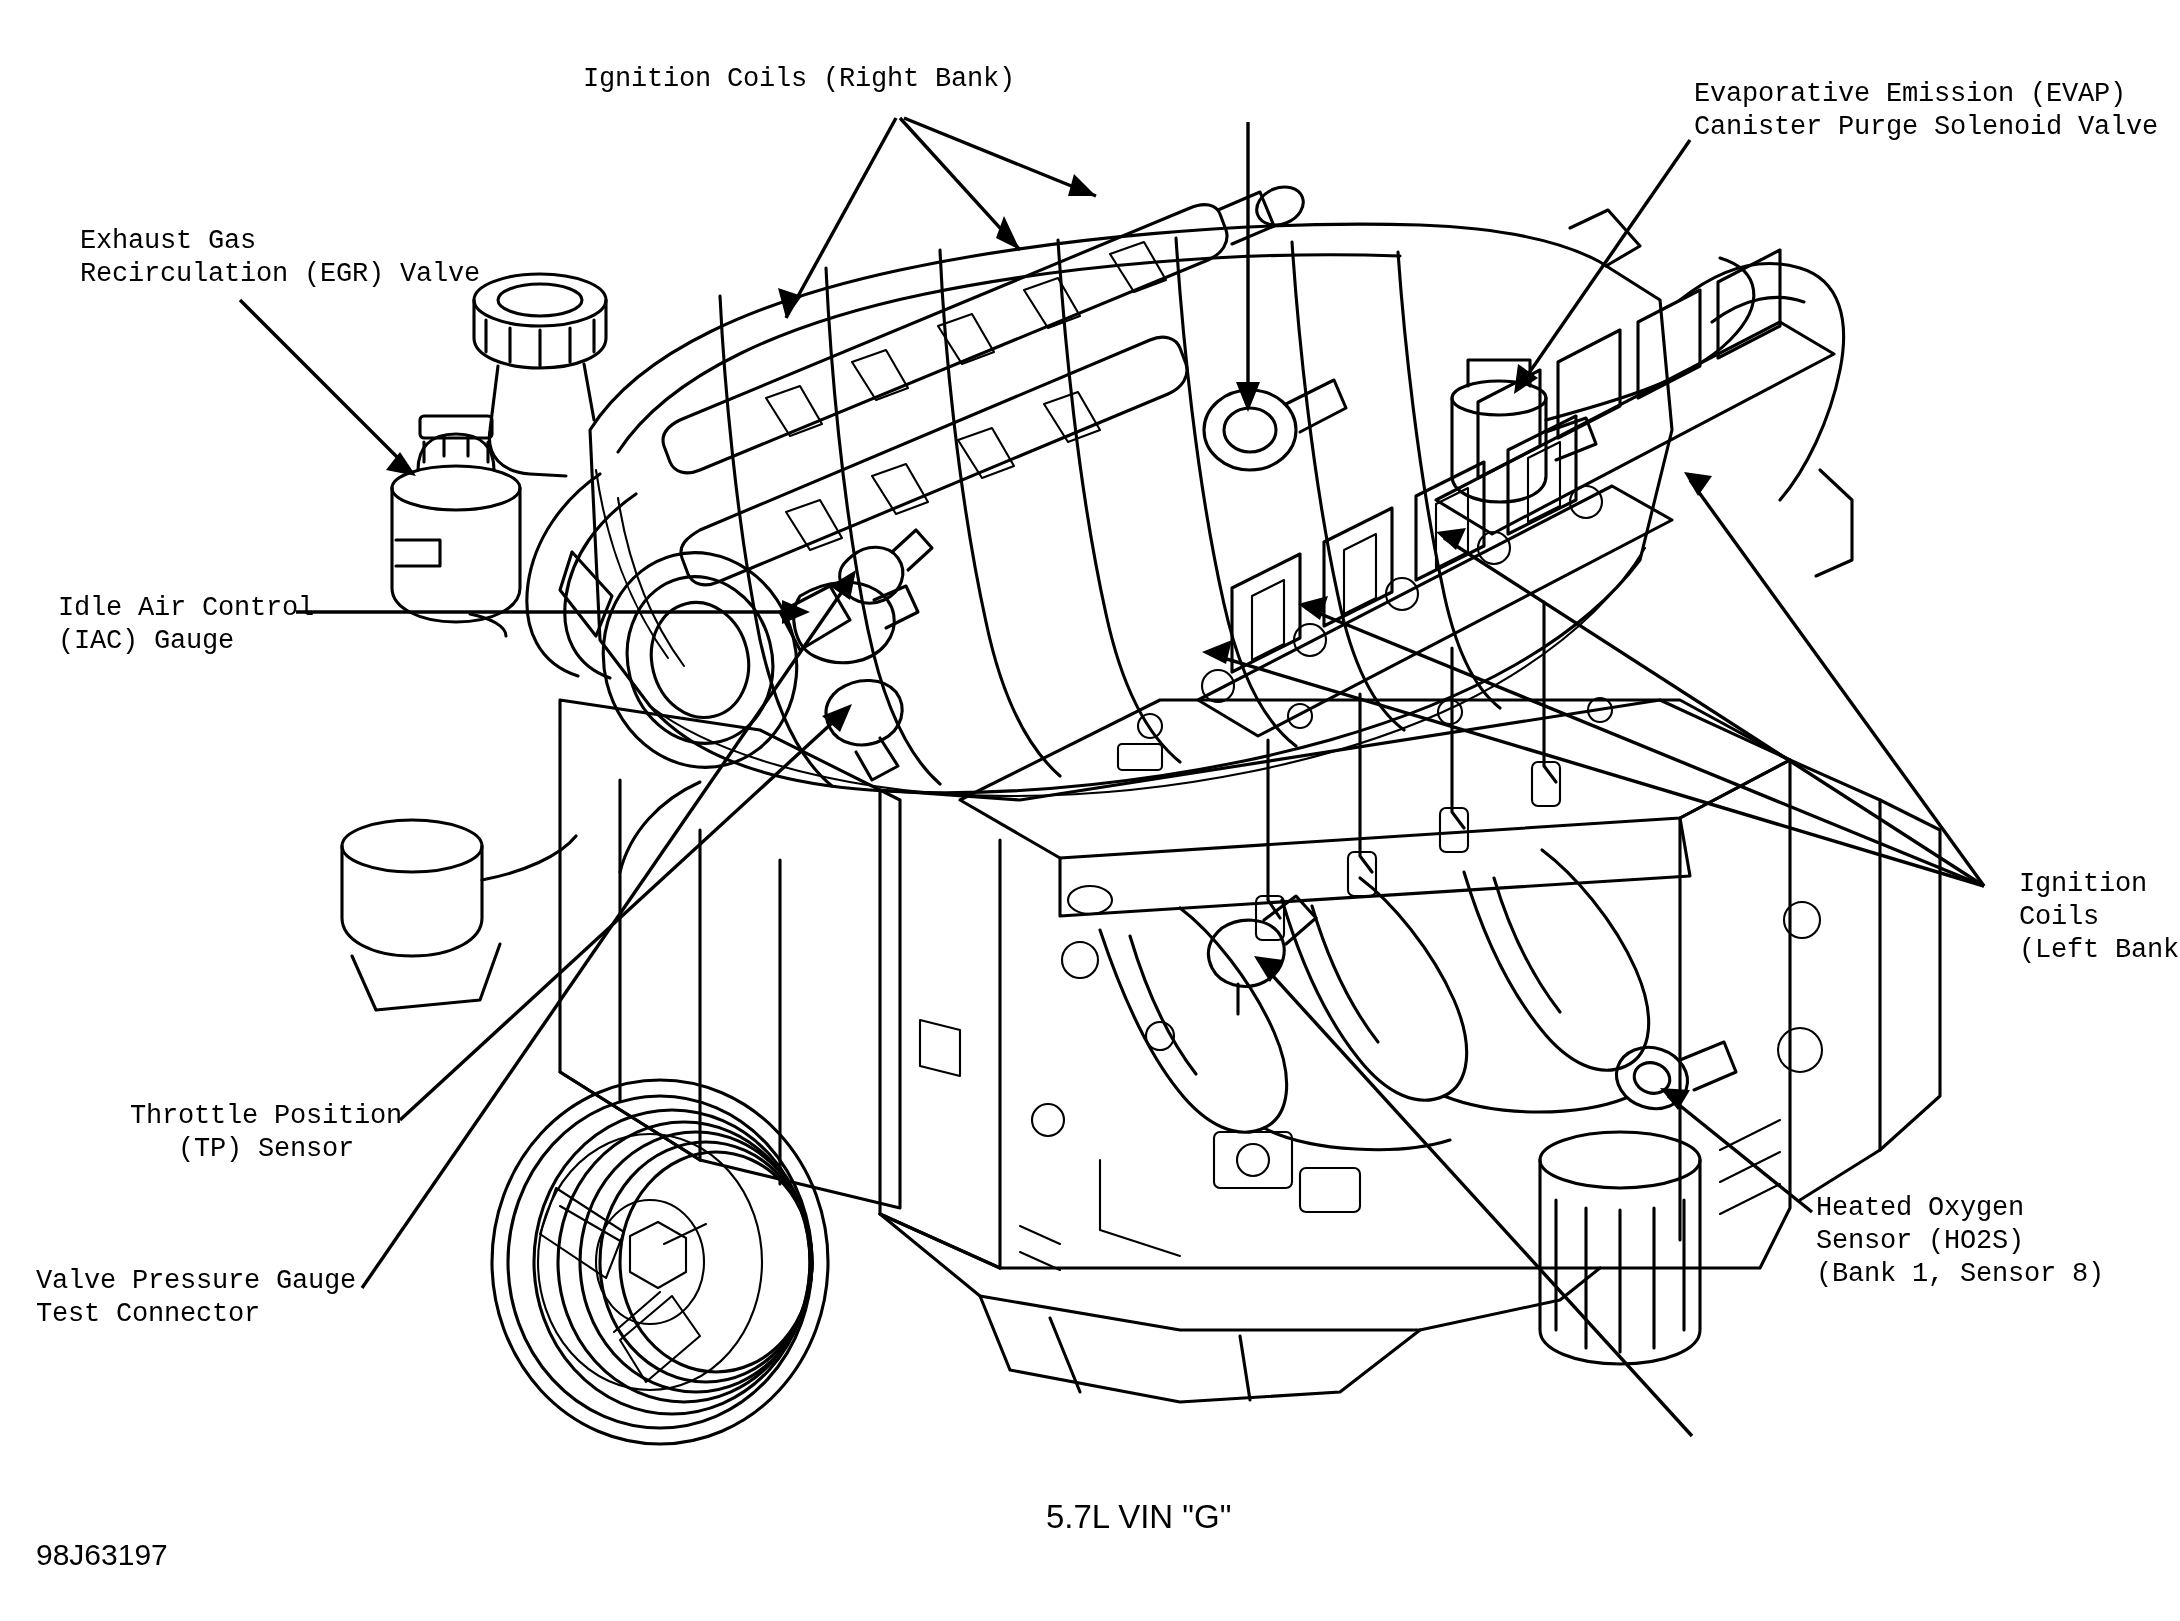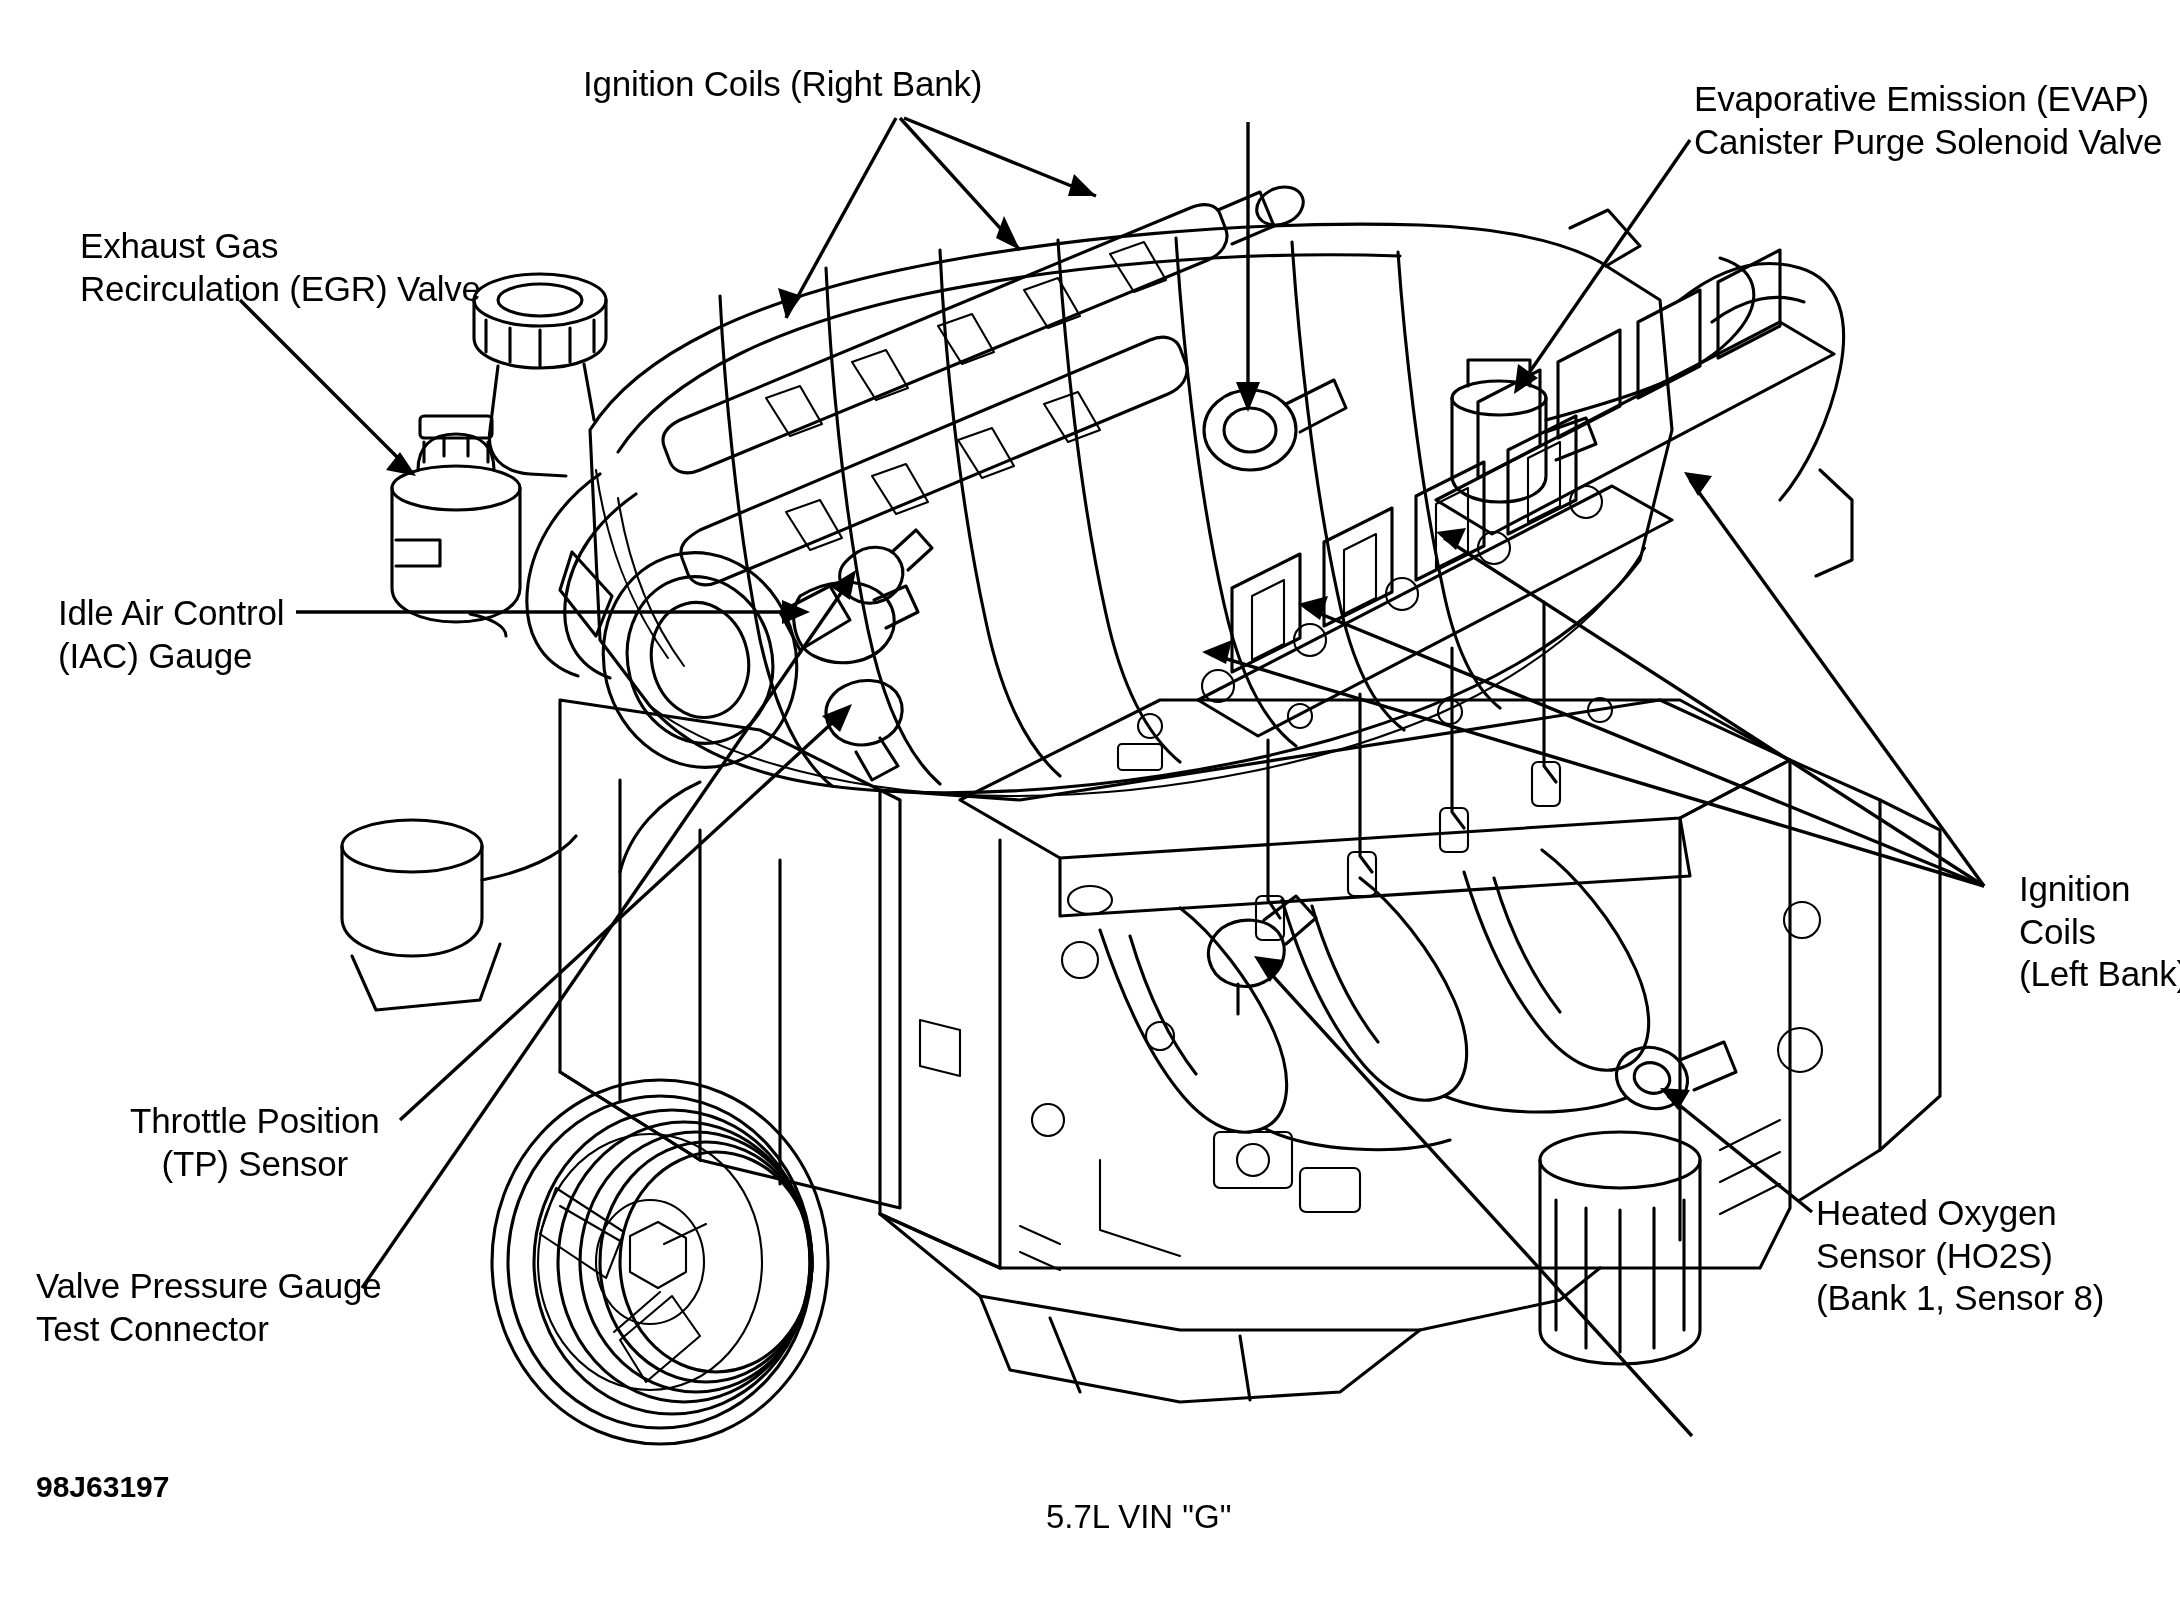--- a/index.html
+++ b/index.html
@@ -18,22 +18,22 @@
   }
   #diagram-svg {
     position: absolute;
     left: 0;
     top: 0;
     width: 2180px;
     height: 1621px;
   }
   .callout {
     position: absolute;
-    font-family: Liberation Sans, sans-serif;
-    font-size: 35px;
+    font-family: Liberation Mono, monospace;
+    font-size: 27px;
     line-height: 1.22;
     color: #000000;
     white-space: pre;
     letter-spacing: -0.2px;
   }
   .caption {
     position: absolute;
     font-family: "Liberation Sans", sans-serif;
     font-size: 33px;
     color: #000000;
@@ -434,15 +434,15 @@
   <div class="callout" style="left:1816px; top:1192px;">Heated Oxygen
 Sensor (HO2S)
 (Bank 1, Sensor 8)</div>
 
   <div class="callout" style="left:36px; top:1265px;">Valve Pressure Gauge
 Test Connector</div>
 
 
   <div class="caption" style="left:1046px; top:1498px;">5.7L VIN "G"</div>
 
-  <div class="partno" style="left:36px; top:1470px;font-weight:bold;">98J63197</div>
+  <div class="partno" style="left:36px; top:1538px;">98J63197</div>
 
 </div>
 
 </body></html>

